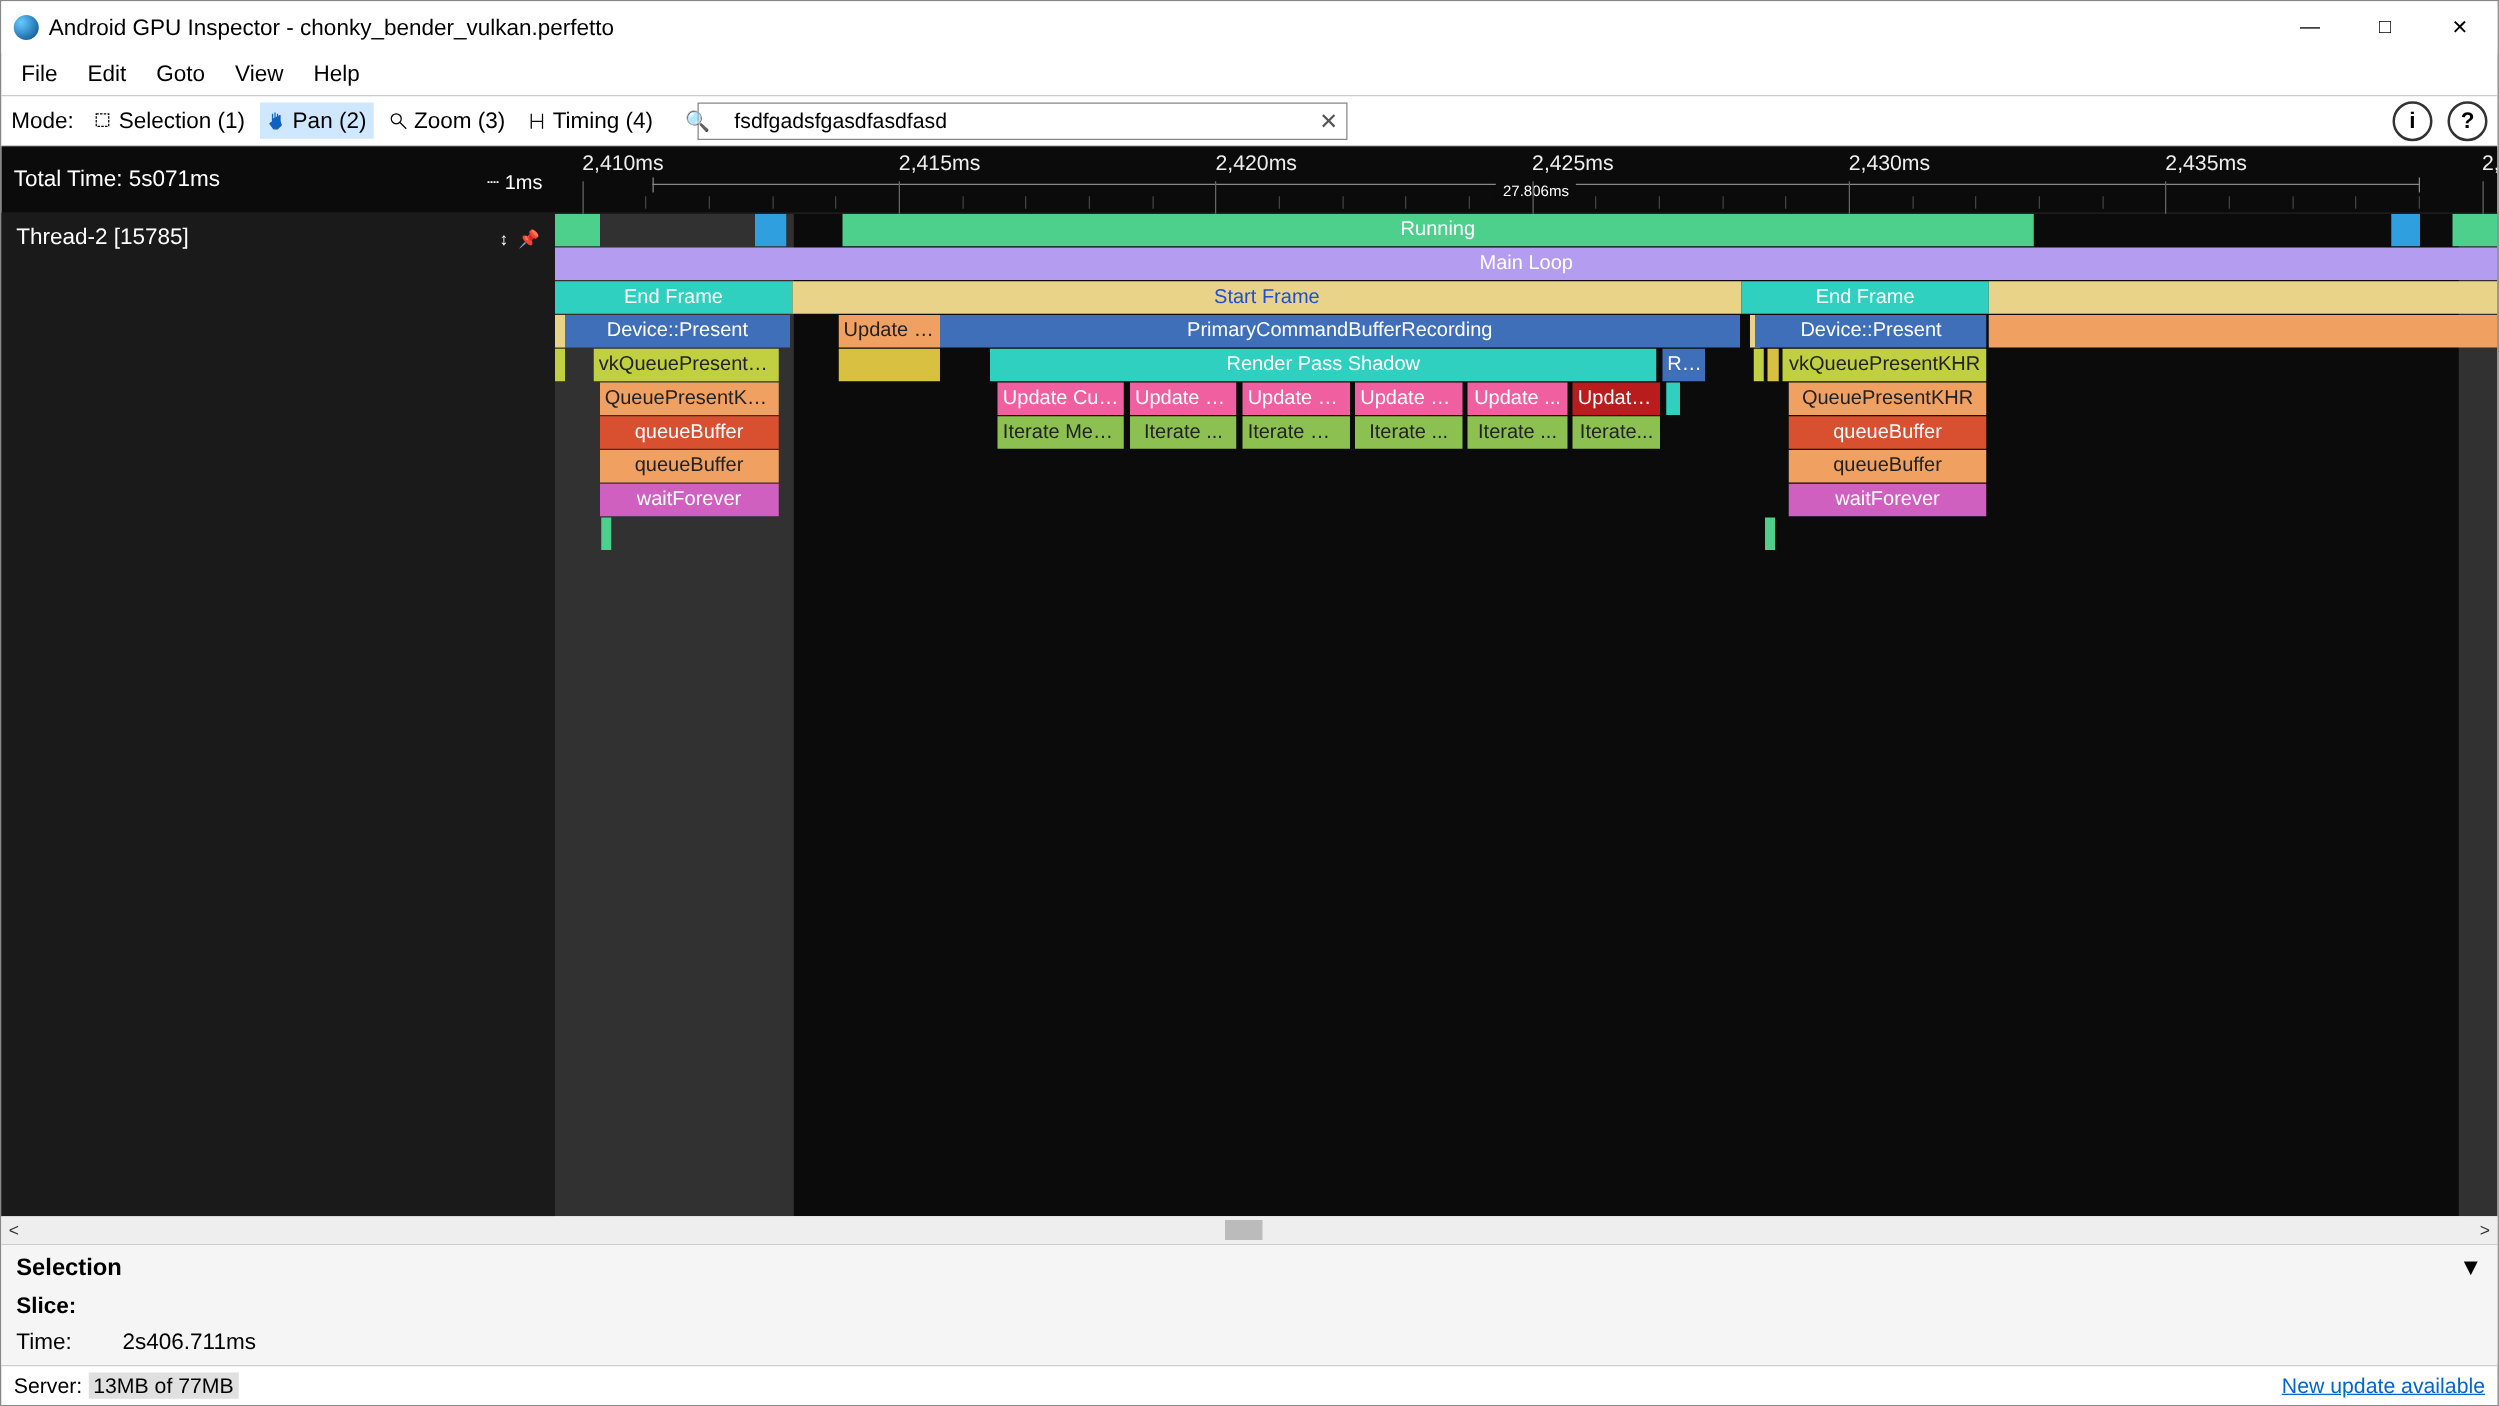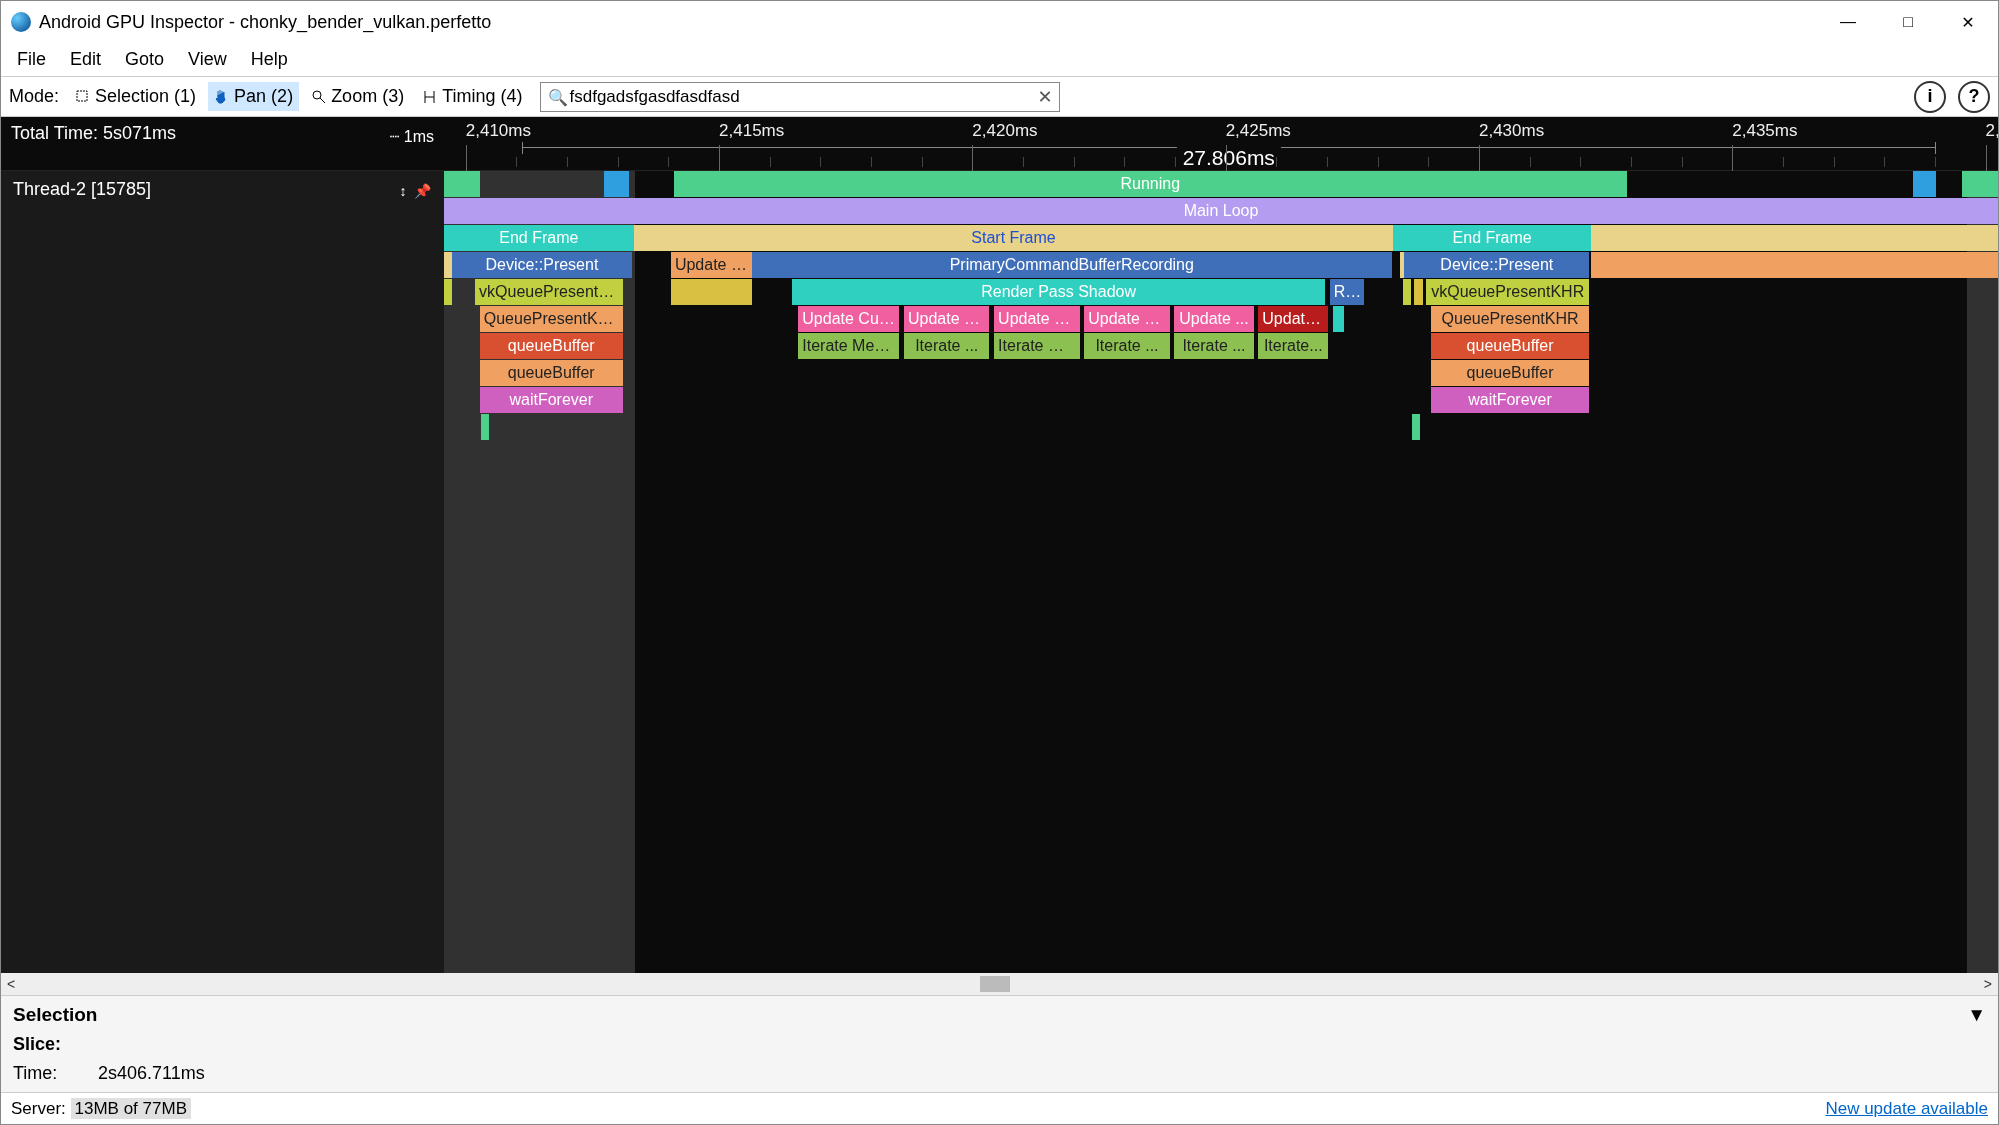--- a/index.html
+++ b/index.html
@@ -11,36 +11,36 @@
 .winbtns div { width: 60px; height: 42px; display: flex; align-items: center; justify-content: center; font-size: 16px; }
 .menubar { height: 34px; display: flex; align-items: center; padding-left: 6px; gap: 4px; border-bottom: 1px solid #ccc; font-size: 18px; }
 .menubar span { padding: 4px 10px; }
 .toolbar { height: 40px; display: flex; align-items: center; padding: 0 8px; gap: 6px; border-bottom: 1px solid #ccc; font-size: 18px; }
 .toolbar .modelabel { margin-right: 4px; }
 .toolbar .mode { padding: 4px 6px; display: flex; align-items: center; gap: 4px; }
 .toolbar .mode.active { background: #cfe8ff; }
 .toolbar .mode svg { width: 16px; height: 16px; }
 .searchwrap { position: relative; margin-left: 6px; }
 .searchwrap .sicon { position: absolute; left: 8px; top: 50%; transform: translateY(-50%); font-size: 16px; color: #333; }
-.search { width: 520px; height: 30px; border: 1px solid #888; padding: 0 30px 0 28px; font-size: 17px; }
+.search { width: 520px; height: 30px; border: 1px solid #888; padding: 0 30px 0 28px; font-size: 17px; margin-left: 18px; }
 .searchwrap .clr { position: absolute; right: 8px; top: 50%; transform: translateY(-50%); font-size: 18px; color: #555; cursor: pointer; }
 .toolbar .spacer { flex: 1; }
 .toolbar .rbtn { width: 32px; height: 32px; border: 2px solid #333; border-radius: 50%; display: flex; align-items: center; justify-content: center; font-weight: bold; margin-left: 6px; font-size: 18px; }
 .timeline { flex: 1; background: #0b0b0b; color: #fff; display: flex; flex-direction: column; position: relative; }
 .truler { height: 54px; display: flex; border-bottom: 1px solid #222; }
-.truler .left { width: 443px; display: flex; align-items: flex-start; justify-content: space-between; padding: 6px 10px; font-size: 18px; }
+.truler .left { width: 443px; display: flex; align-items: center; justify-content: space-between; padding: 23px 10px; font-size: 18px; }
 .truler .left .scale { font-size: 16px; margin-top: 4px; }
 .truler .right { flex: 1; position: relative; }
 .tick { position: absolute; top: 4px; font-size: 17px; color: #eee; }
 .tick:after { content:""; position: absolute; left: 0; top: 24px; width: 1px; height: 26px; background: #666; }
 .minortick { position: absolute; top: 40px; width: 1px; height: 10px; background: #444; }
 .rangebar { position: absolute; top: 30px; height: 18px; border-top: 1px solid #888; }
 .rangebar:before, .rangebar:after { content:""; position:absolute; top:-6px; width:1px; height:12px; background:#888; }
 .rangebar:before { left:0; } .rangebar:after { right:0; }
-.rangebar span { position:absolute; left:50%; transform:translateX(-50%); top:-2px; background:#0b0b0b; padding:0 6px; font-size:21px; }
+.rangebar span { position:absolute; left:50%; transform:translateX(-50%); top:-2px; background:#0b0b0b; padding:0 6px; font-size:12px; }
 .tracks { flex: 1; display: flex; position: relative; }
 .trackhdr { width: 443px; background: #1a1a1a; padding: 8px 12px; display: flex; align-items: flex-start; justify-content: space-between; font-size: 18px; }
 .trackhdr .ctrls { display:flex; gap:8px; font-size:14px; margin-top:4px; }
 .trackbody { flex: 1; position: relative; overflow: hidden; }
 .selband { position:absolute; top:0; bottom:0; background: rgba(120,120,120,0.35); }
 .slice { position: absolute; height: 26px; overflow: hidden; white-space: nowrap; text-overflow: ellipsis; text-align: center; font-size: 16px; line-height: 26px; padding: 0 4px; }
 .hscroll { height: 22px; background: #eee; position: relative; display:flex; align-items:center; justify-content:space-between; padding:0 6px; font-size:14px; color:#333; }
 .hscroll .thumb { position:absolute; left:49%; top:3px; width:30px; height:16px; background:#bbb; }
 .panel { background: #f5f5f5; border-top: 1px solid #ccc; padding: 8px 12px; }
 .panel .hdr { display:flex; justify-content:space-between; align-items:center; font-weight:bold; font-size:19px; }

